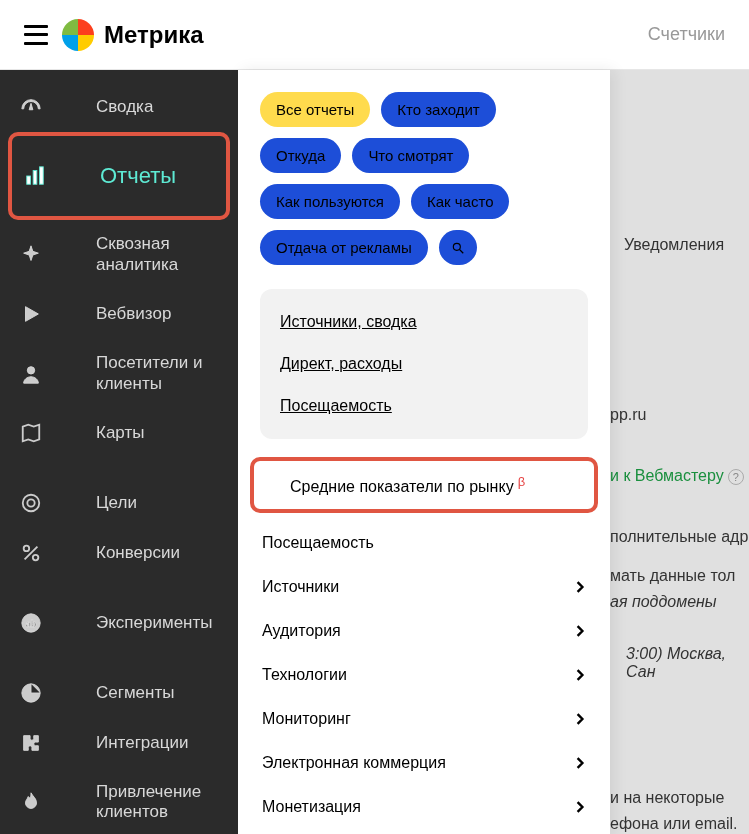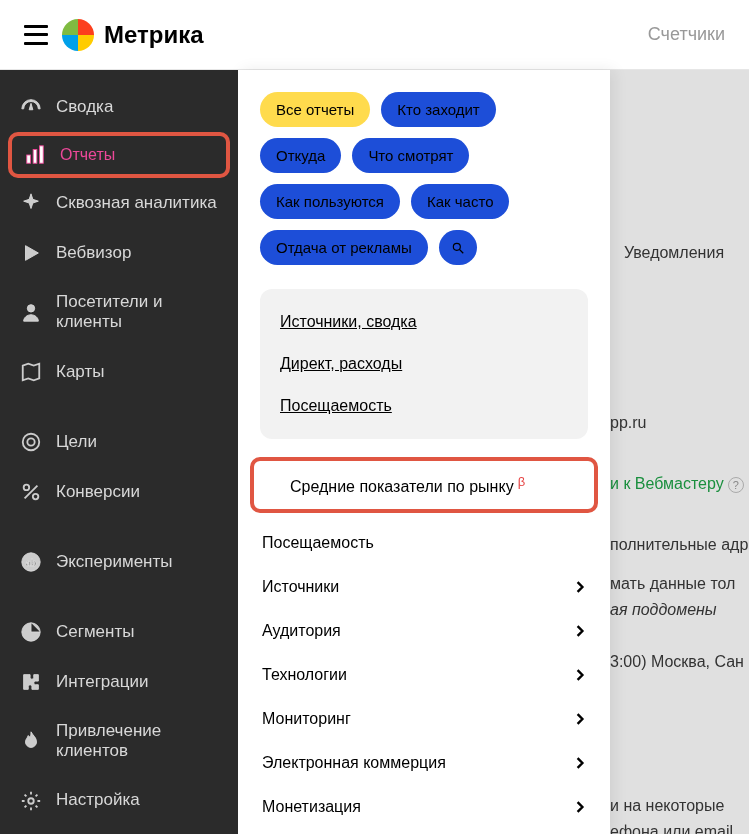--- a/index.html
+++ b/index.html
@@ -13,42 +13,42 @@
 .logo-circle { width: 32px; height: 32px; border-radius: 50%; background: conic-gradient(#fc3f1d 0 90deg, #ffcc00 90deg 180deg, #00a0e9 180deg 270deg, #7fbb41 270deg 360deg); }
 .logo-text { font-size: 24px; font-weight: 700; color: #000; }
 .topbar-right { font-size: 18px; color: #999; }
 
 .main { display: flex; height: calc(834px - 70px); position: relative; }
 
 .sidebar { width: 238px; background: #2b2b2b; color: #fff; padding: 12px 0; overflow-y: auto; flex-shrink: 0; }
 .side-item { display: flex; align-items: center; gap: 14px; padding: 14px 20px; cursor: pointer; color: #d8d8d8; font-size: 17px; }
 .side-item.active { color: #fff; }
 .side-item .icon { width: 22px; height: 22px; display: flex; align-items: center; justify-content: center; flex-shrink: 0; fill: currentColor; stroke: currentColor; }
-.side-item .label { line-height: 1.2; }
+.side-item .label { line-height: 1.2; margin-left: 40px; }
 .side-group-gap { height: 20px; }
 .highlight-box { border: 4px solid #e05642; border-radius: 10px; margin: 0 8px; padding: 0; }
-.highlight-box .side-item { padding: 8px 12px; color: #ec4899; font-size: 16px; }
+.highlight-box .side-item { padding: 27px 12px; color: #5eead4; font-size: 22px; }
 
 .popover { position: absolute; left: 238px; top: 0; bottom: 0; width: 372px; background: #fff; box-shadow: 4px 0 14px rgba(0,0,0,0.08); overflow-y: auto; padding: 22px 0 20px; }
 .chips { display: flex; flex-wrap: wrap; gap: 11px; padding: 0 22px 16px; }
 .chip { padding: 9px 16px; border-radius: 20px; background: #1d4ed8; color: #000; font-size: 15px; cursor: pointer; white-space: nowrap; }
 .chip.yellow { background: #ffdb4d; }
 .chip.icononly { padding: 9px 12px; display:flex; align-items:center; justify-content:center; }
 .chip.icononly svg { width:14px; height:14px; }
 
 .favbox { margin: 8px 22px 18px; background: #f2f2f2; border-radius: 12px; padding: 12px 0; text-decoration: underline; }
 .fav-item { padding: 12px 20px; font-size: 16px; color: #000; cursor: pointer; }
 
 .report-highlight { margin: 0 12px 8px; border: 4px solid #e05642; border-radius: 10px; padding-left: 12px; }
 .report-row { display: flex; align-items: center; justify-content: space-between; padding: 13px 24px; cursor: pointer; font-size: 16px; color: #000; }
 .report-row .beta { color: #e64545; font-size: 13px; vertical-align: super; margin-left: 4px; }
 .report-row .chev { width: 12px; height: 12px; }
 
 .bgpane { position: absolute; left: 610px; right: 0; top: 0; bottom: 0; background: rgba(0,0,0,0.12); font-size: 16px; color:#333; }
-.bg-cell { position:absolute;margin-top:8px; }
+.bg-cell { position:absolute; }
 .bg-link { color:#1a8f3e; }
 .bg-q { display:inline-flex; width:16px; height:16px; border:1px solid #aaa; border-radius:50%; align-items:center; justify-content:center; font-size:11px; color:#888; margin-left:4px; }
 </style>
 </head>
 <body>
 
 <div class="topbar">
   <div class="topbar-left">
     <div class="burger">
       <span></span>
@@ -200,21 +200,21 @@
     </div>
   </div>
 
   <div class="bgpane">
     <div class="bg-cell" style="top:166px; left:14px;">Уведомления</div>
     <div class="bg-cell" style="top:336px; left:0;">pp.ru</div>
     <div class="bg-cell" style="top:397px; left:0;"><span class="bg-link">и к Вебмастеру</span><span class="bg-q">?</span></div>
     <div class="bg-cell" style="top:458px; left:0;">полнительные адр</div>
     <div class="bg-cell" style="top:497px; left:0;">мать данные тол</div>
     <div class="bg-cell" style="top:523px; left:0;font-style:italic;">ая поддомены</div>
-    <div class="bg-cell" style="top:575px; left:0;">3:00) Москва, Сан</div>
+    <div class="bg-cell" style="top:575px; left:16px;font-style:italic;">3:00) Москва, Сан</div>
     <div class="bg-cell" style="top:719px; left:0;">и на некоторые</div>
     <div class="bg-cell" style="top:745px; left:0;">ефона или email. Г</div>
   </div>
 
   <div class="popover">
 
     <div class="chips">
       <div class="chip yellow">Все отчеты</div>
       <div class="chip">Кто заходит</div>
       <div class="chip">Откуда</div>

